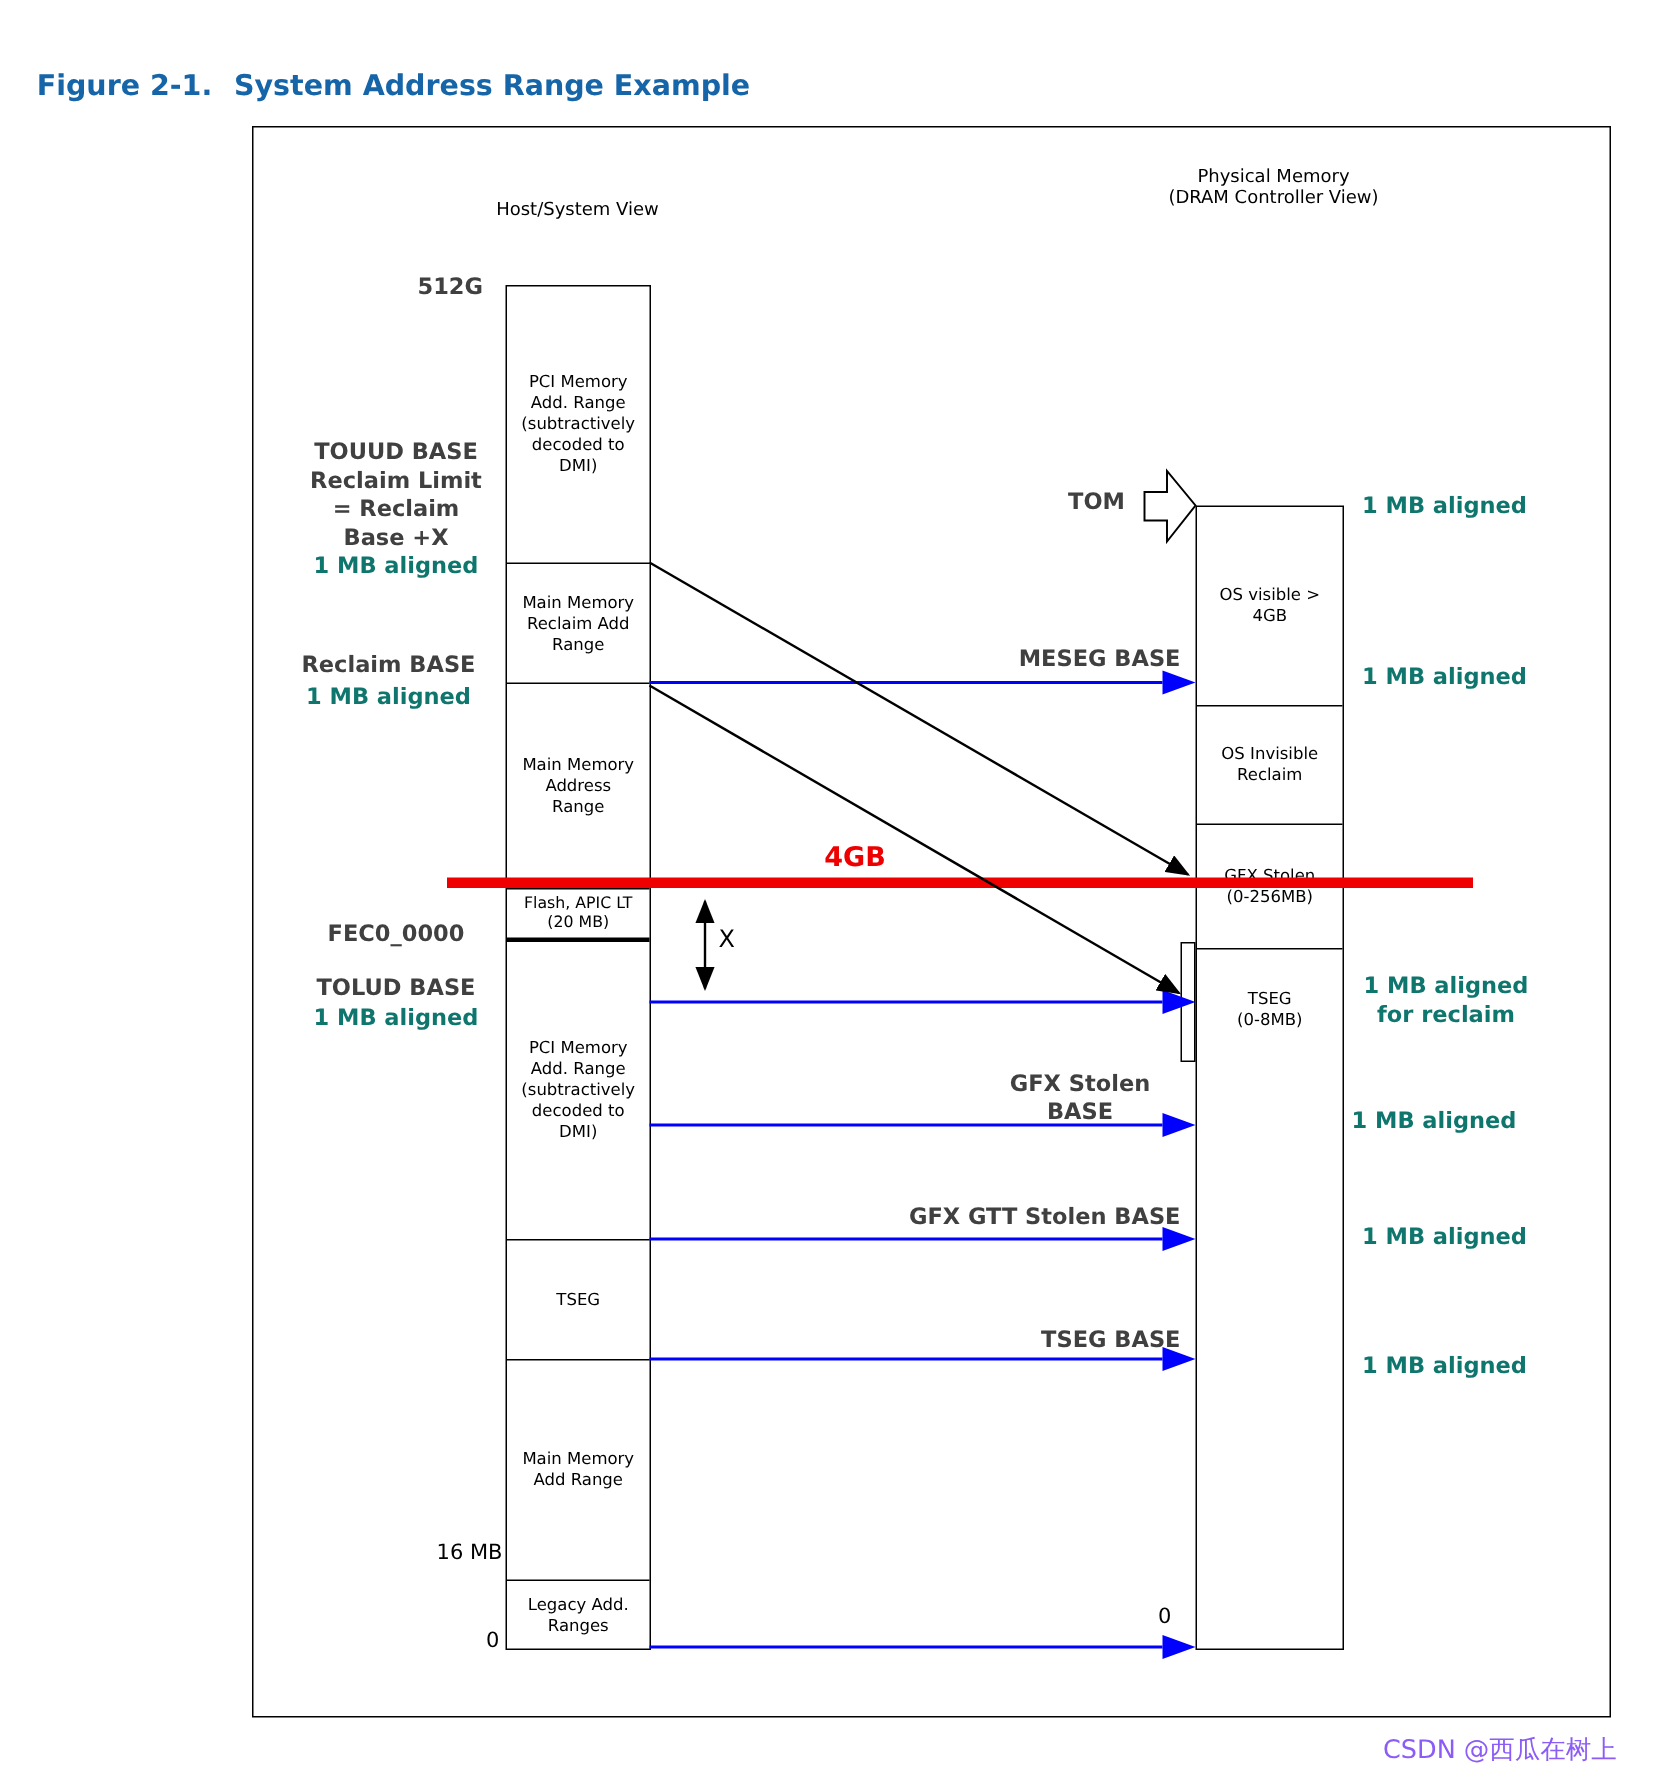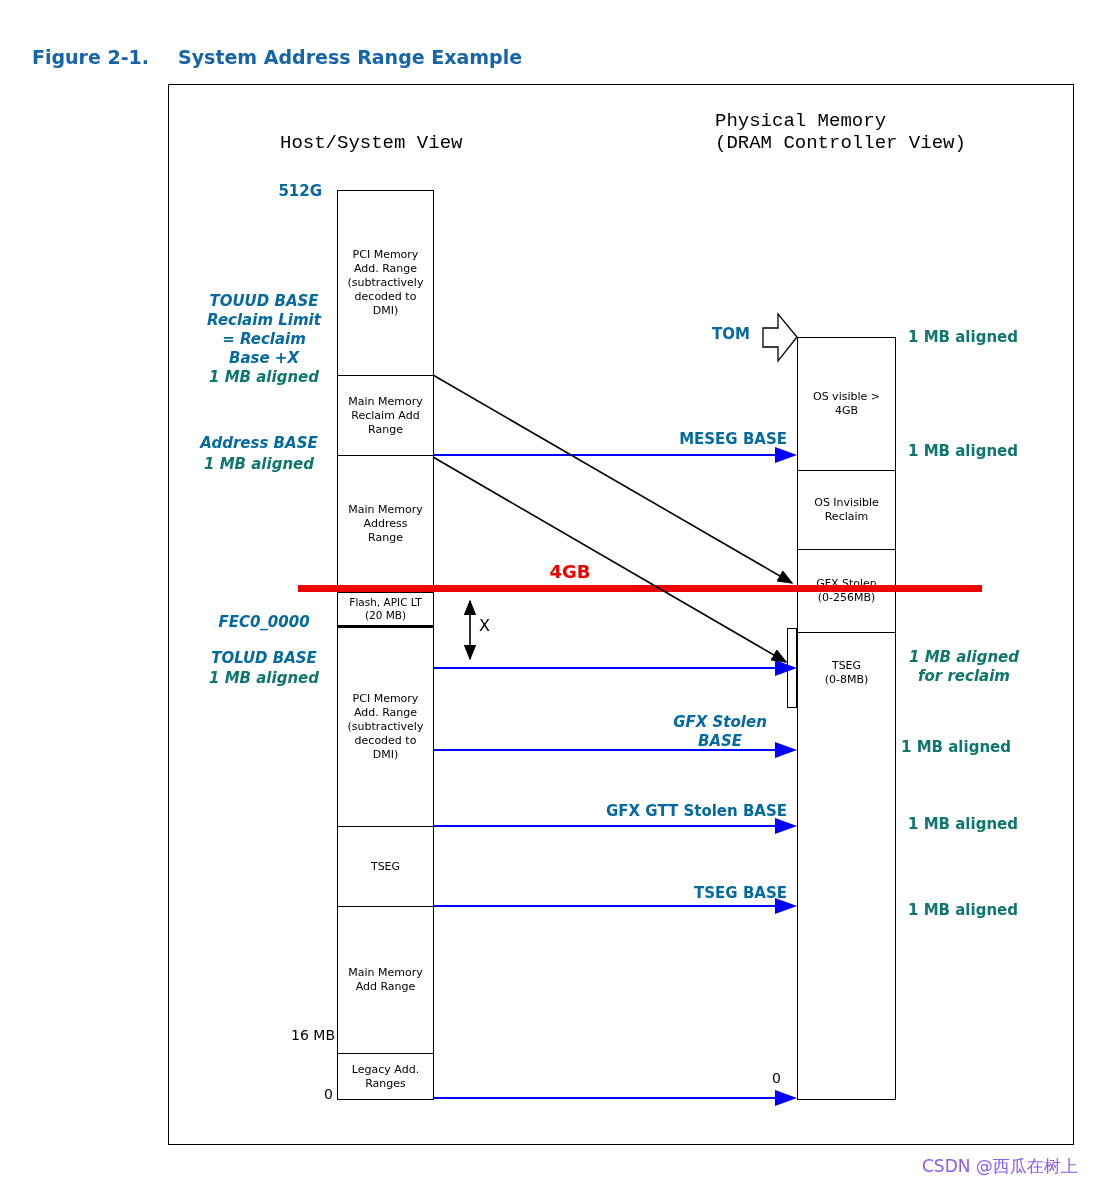--- a/index.html
+++ b/index.html
@@ -1,39 +1,39 @@
 <!DOCTYPE html>
 <html><head>
 <meta charset="utf-8">
 <style>
   html,body{margin:0;padding:0;background:#fff;}
   body{position:relative;width:1108px;height:1186px;overflow:hidden;
        font-family:"DejaVu Sans","Liberation Sans",sans-serif;}
   .abs{position:absolute;}
   .pre{white-space:pre-line;}
   
-  .fig-title{top:46px;left:32px;font-size:19px;font-weight:bold;color:#1565A8;}
+  .fig-title{top:46px;left:10px;font-size:19px;font-weight:bold;color:#1565A8;text-align:center;}
   .fig-title .num{display:inline-block;width:146px;}
   
   .frame{left:168px;top:84px;width:906px;height:1061px;border:1.5px solid #000;box-sizing:border-box;background:#fff;}
   
-  .col-head{font-size:19px;color:#000;font-family:Liberation Mono, monospace;}
+  .col-head{font-size:12px;color:#000;text-align:center;}
   
   .stack{border:1.5px solid #000;background:#fff;display:flex;flex-direction:column;box-sizing:content-box;}
   .seg{box-sizing:border-box;display:flex;align-items:center;justify-content:center;
        text-align:center;font-size:11px;line-height:14px;color:#000;white-space:pre-line;
        border-bottom:1.5px solid #000;}
   .seg:last-child{border-bottom:none;}
   .seg.thick{border-bottom-width:3px;}
   .seg.thick25{border-bottom-width:2.5px;}
   
-  .lab-orange{color:#0369a1;font-weight:bold;font-size:15px;line-height:19px;}
+  .lab-orange{color:#404040;font-weight:bold;font-size:15px;line-height:19px;}
   .lab-magenta{color:#0f766e;font-weight:bold;font-size:15px;line-height:19px;}
   .lab-black{color:#000;font-size:14px;}
-  .ctr{text-align:center;font-style:italic;}
+  .ctr{text-align:center;}
   .rgt{text-align:right;}
   
   .redline{left:298px;top:585px;width:684px;height:7px;background:#EE0000;z-index:6;}
   .lbl-4gb{left:520px;top:561px;width:100px;text-align:center;color:#EE0000;font-weight:bold;font-size:18px;z-index:7;}
   
   .barrow{height:2px;background:#0000FF;z-index:6;}
   .barrow::after{content:'';position:absolute;right:-22px;top:-7px;width:0;height:0;
     border-left:22px solid #0000FF;border-top:8px solid transparent;border-bottom:8px solid transparent;}
   
   .bracket{left:787px;top:628px;width:10px;height:80px;border:1.2px solid #000;box-sizing:border-box;z-index:5;background:transparent;}
@@ -95,21 +95,21 @@
 <div class="abs lab-orange rgt" style="left:240px;top:182px;width:82px;">512G</div>
 <div class="abs lab-black rgt" style="left:270px;top:1027px;width:65px;">16 MB</div>
 <div class="abs lab-black rgt" style="left:300px;top:1086px;width:33px;">0</div>
 <div class="abs lab-black" style="left:772px;top:1070px;">0</div>
 
 <div class="abs lab-orange ctr pre" style="left:190px;top:292px;width:148px;">TOUUD BASE
 Reclaim Limit
 = Reclaim
 Base +X</div>
 <div class="abs lab-magenta ctr" style="left:190px;top:368px;width:148px;">1 MB aligned</div>
-<div class="abs lab-orange ctr" style="left:180px;top:434px;width:158px;">Address BASE</div>
+<div class="abs lab-orange ctr" style="left:180px;top:434px;width:158px;">Reclaim BASE</div>
 <div class="abs lab-magenta ctr" style="left:180px;top:455px;width:158px;">1 MB aligned</div>
 <div class="abs lab-orange ctr" style="left:190px;top:613px;width:148px;">FEC0_0000</div>
 <div class="abs lab-orange ctr" style="left:190px;top:649px;width:148px;">TOLUD BASE</div>
 <div class="abs lab-magenta ctr" style="left:190px;top:669px;width:148px;">1 MB aligned</div>
 
 <div class="abs lab-orange rgt" style="left:700px;top:325px;width:62px;text-align:center;">TOM</div>
 <div class="abs lab-orange rgt" style="left:640px;top:430px;width:147px;">MESEG BASE</div>
 <div class="abs lab-orange ctr pre" style="left:655px;top:713px;width:130px;">GFX Stolen
 BASE</div>
 <div class="abs lab-orange rgt" style="left:590px;top:802px;width:197px;">GFX GTT Stolen BASE</div>

